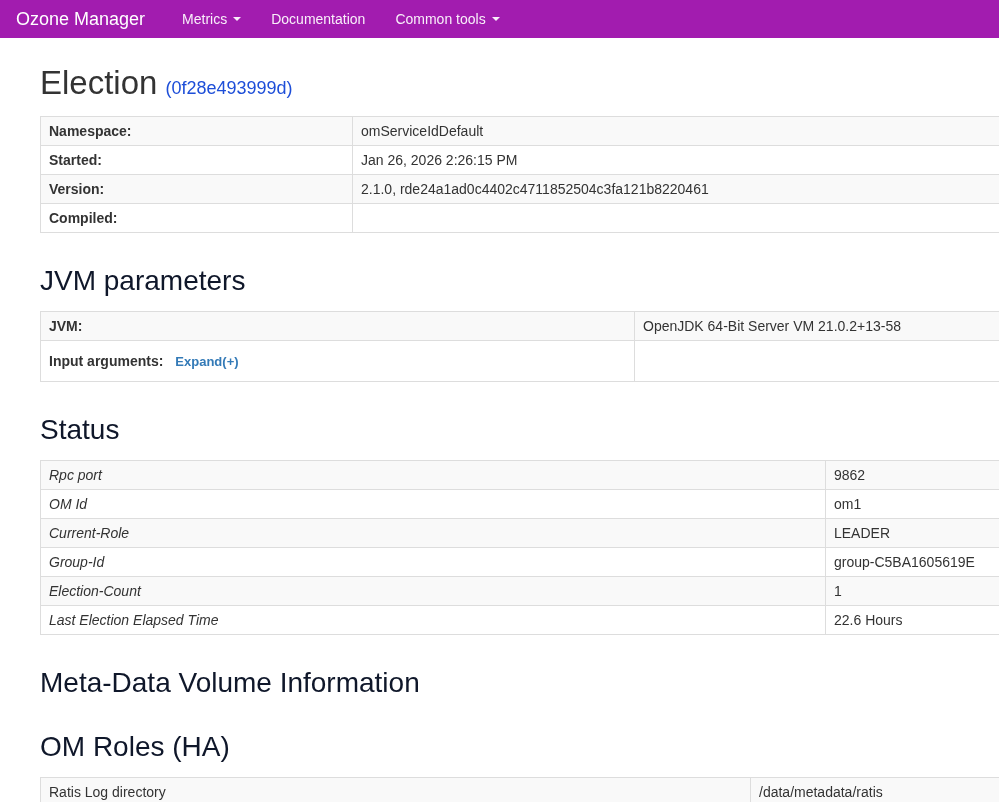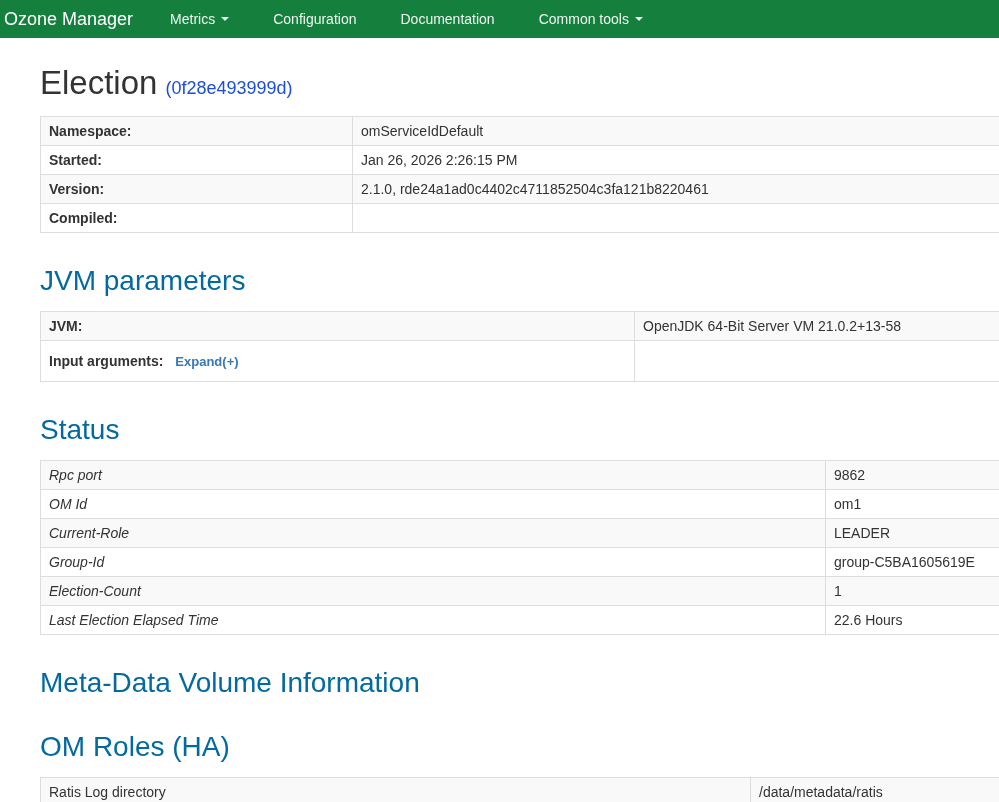--- a/index.html
+++ b/index.html
@@ -11,35 +11,35 @@
   }
   body {
     font-family: "Liberation Sans", sans-serif;
     font-size: 14px;
     color: #333333;
   }
 
   
   .navbar {
     height: 38px;
-    background: #15803d;
+    background: #a21caf;
     display: flex;
     align-items: stretch;
-    padding-left: 4px;
+    padding-left: 16px;
   }
   .brand {
     color: #ffffff;
     font-size: 18px;
     display: flex;
     align-items: center;
     padding: 0 10px 0 0;
     cursor: pointer;
     white-space: nowrap;
   }
-  .nav-items { display: flex; margin-left: 12px; gap: 14px; }
+  .nav-items { display: flex; margin-left: 12px; }
   .nav-item {
     color: rgba(255,255,255,0.93);
     font-size: 14px;
     padding: 0 15px;
     display: flex;
     align-items: center;
     cursor: pointer;
     white-space: nowrap;
   }
   .caret {
@@ -63,21 +63,21 @@
   h1 .subtle {
     font-size: 18px;
     font-weight: 400;
     color: #1d4ed8;
     margin-left: 8px;
   }
   h2 {
     font-size: 28px;
     font-weight: 500;
     margin: 32px 0 14px 0;
-    color: #0369a1;
+    color: #0f172a;
   }
 
   table.tbl {
     table-layout: fixed;
     width: 1150px;            
     border-collapse: collapse;
     border: 1px solid #dddddd;
     margin: 0 0 20px 0;
     background: #ffffff;
   }
@@ -109,23 +109,20 @@
 </style>
 </head>
 <body>
 
 <div class="navbar">
   <div class="brand">Ozone Manager</div>
   <div class="nav-items">
     <div class="nav-item">
       <span>Metrics</span>
       <span class="caret"></span>
-    </div>
-    <div class="nav-item">
-      <span>Configuration</span>
     </div>
     <div class="nav-item">
       <span>Documentation</span>
     </div>
     <div class="nav-item">
       <span>Common tools</span>
       <span class="caret"></span>
     </div>
   </div>
 </div>

